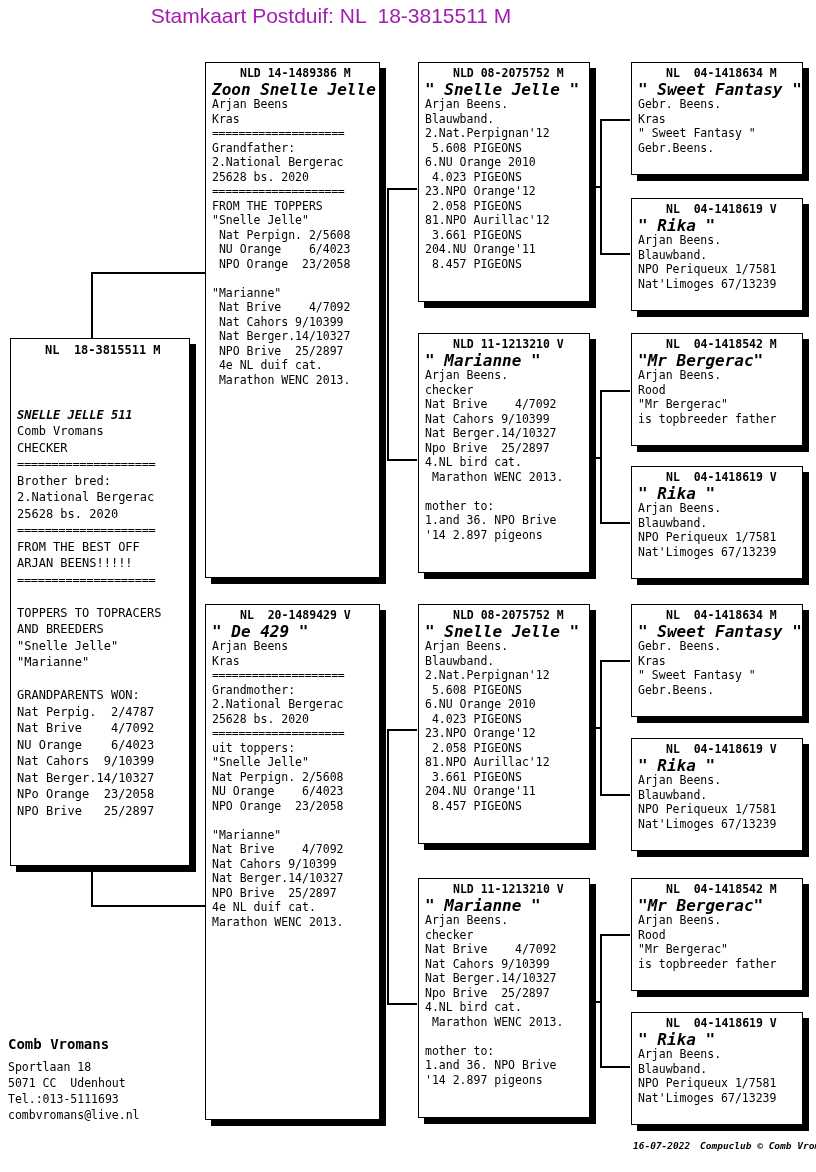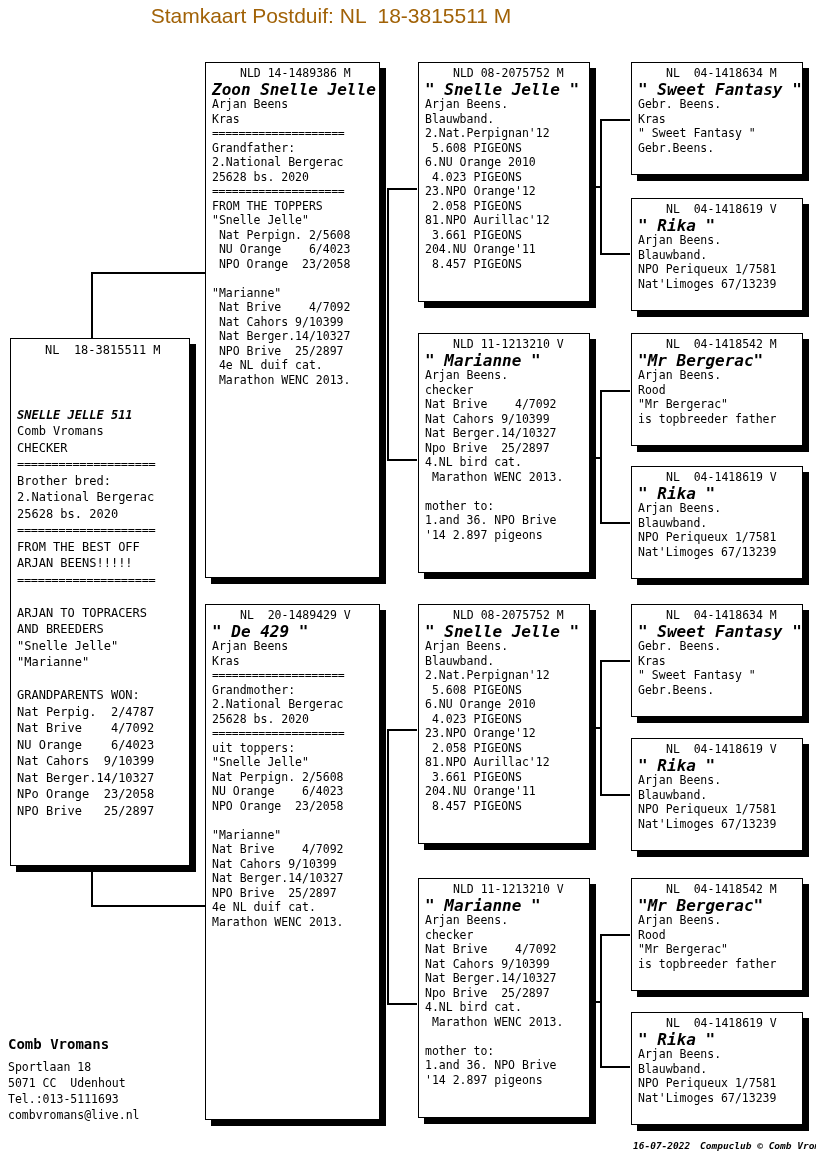--- a/index.html
+++ b/index.html
@@ -5,33 +5,33 @@
   html,body{margin:0;padding:0;}
   body{
     width:816px;height:1172px;position:relative;background:#ffffff;
     font-family:"DejaVu Sans Mono","Liberation Mono",monospace;
     overflow:hidden;
   }
   
   .title{
     position:absolute;left:0;top:4px;width:662px;text-align:center;
     font-family:"Liberation Sans","DejaVu Sans",sans-serif;
-    font-size:21px;color:#a16207;letter-spacing:0px;white-space:pre;
+    font-size:21px;color:#a21caf;letter-spacing:0px;white-space:pre;
   }
   
   .box{
     position:absolute;box-sizing:border-box;
     border:1.5px solid #000;background:#fff;
     box-shadow:6px 6px 0 0 #000;
     padding:3px 5px 2px 6px;
     overflow:hidden;
     z-index:5;
   }
   .box .ring{
-    font-size:11.5px;font-weight:normal;line-height:14.5px;
+    font-size:11.5px;font-weight:bold;line-height:14.5px;
     white-space:pre;color:#000;margin-bottom:2px;padding-left:28px;
   }
   .box .nick{
     font-size:16px;font-style:italic;font-weight:bold;line-height:14.5px;
     white-space:pre;color:#000;
   }
   .box .ln{
     font-size:11.5px;line-height:14.5px;white-space:pre;color:#000;
   }
   .box .sep{
@@ -113,21 +113,21 @@
       <div class="ln">CHECKER</div>
       <div class="sep">====================</div>
       <div class="ln">Brother bred:</div>
       <div class="ln">2.National Bergerac</div>
       <div class="ln">25628 bs. 2020</div>
       <div class="sep">====================</div>
       <div class="ln">FROM THE BEST OFF</div>
       <div class="ln">ARJAN BEENS!!!!!</div>
       <div class="sep">====================</div>
       <div class="blank"></div>
-      <div class="ln">ARJAN TO TOPRACERS</div>
+      <div class="ln">TOPPERS TO TOPRACERS</div>
       <div class="ln">AND BREEDERS</div>
       <div class="ln">"Snelle Jelle"</div>
       <div class="ln">"Marianne"</div>
       <div class="blank"></div>
       <div class="ln">GRANDPARENTS WON:</div>
       <div class="ln">Nat Perpig.  2/4787</div>
       <div class="ln">Nat Brive    4/7092</div>
       <div class="ln">NU Orange    6/4023</div>
       <div class="ln">Nat Cahors  9/10399</div>
       <div class="ln">Nat Berger.14/10327</div>

